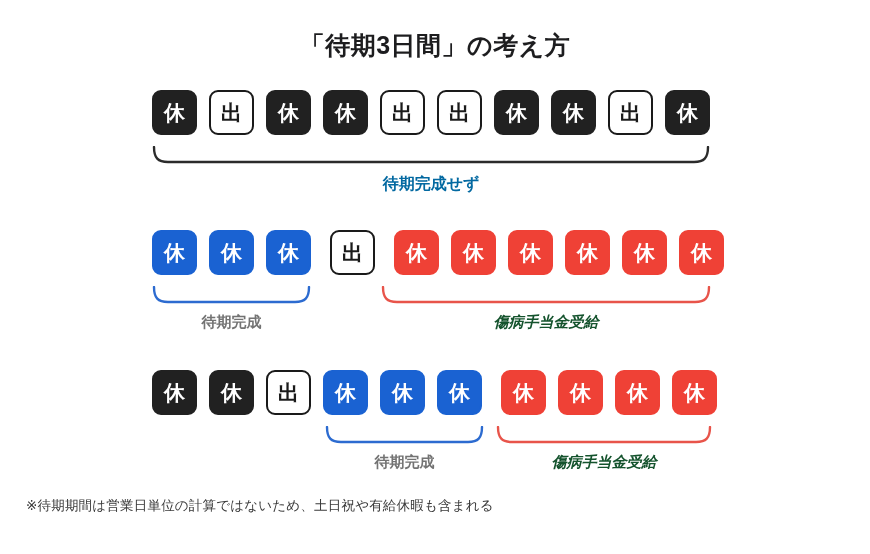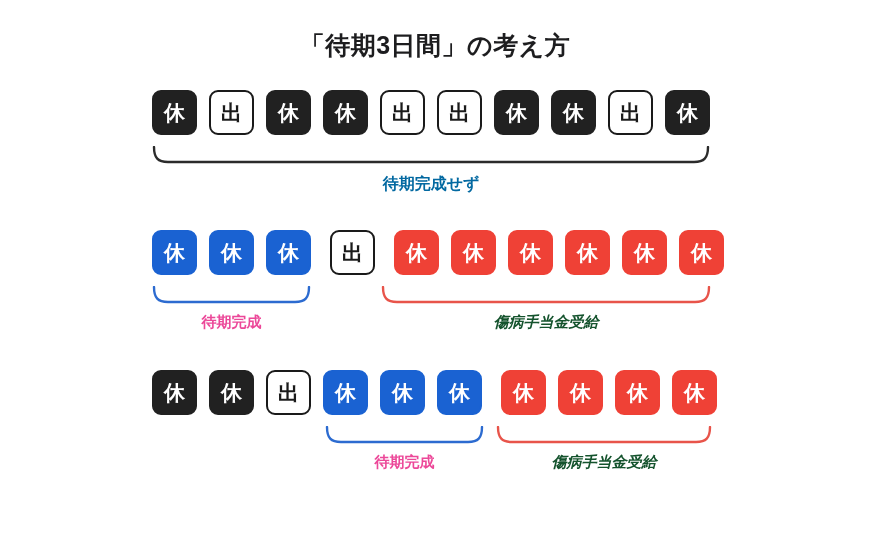--- a/index.html
+++ b/index.html
@@ -97,21 +97,21 @@
   .bracket svg { display: block; width: 100%; height: 100%; }
 
   .bk-label {
     position: absolute;
     text-align: center;
     font-size: 15px;
     font-weight: bold;
     white-space: nowrap;
   }
   .bk-label.dark  { color: #0369a1; font-size: 16px; }
-  .bk-label.blue  { color: #ec4899; }
+  .bk-label.blue  { color: #737373; }
   .bk-label.red   { color: #14532d; font-style: italic; }
 
   
   .footnote {
     position: absolute;
     left: 26px;
     top: 497px;
     font-size: 13.5px;
     color: #3a3a3a;
     letter-spacing: 0.2px;
@@ -210,14 +210,15 @@
   </div>
   <div class="bk-label blue" style="left:325px; top:453px; width:159px;">待期完成</div>
 
   <div class="bracket" style="left:496px; top:426px; width:216px;">
     <svg viewBox="0 0 216 19" preserveAspectRatio="none" aria-hidden="true">
       <path d="M2,1 C2,12 6,16 16,16 L200,16 C210,16 214,12 214,1" fill="none" stroke="#e8544a" stroke-width="2.4" stroke-linecap="round" stroke-linejoin="round"></path>
     </svg>
   </div>
   <div class="bk-label red" style="left:496px; top:453px; width:216px;">傷病手当金受給</div>
 
+  <div class="footnote">※待期期間は営業日単位の計算ではないため、土日祝や有給休暇も含まれる</div>
 
 </div>
 
 </body></html>

